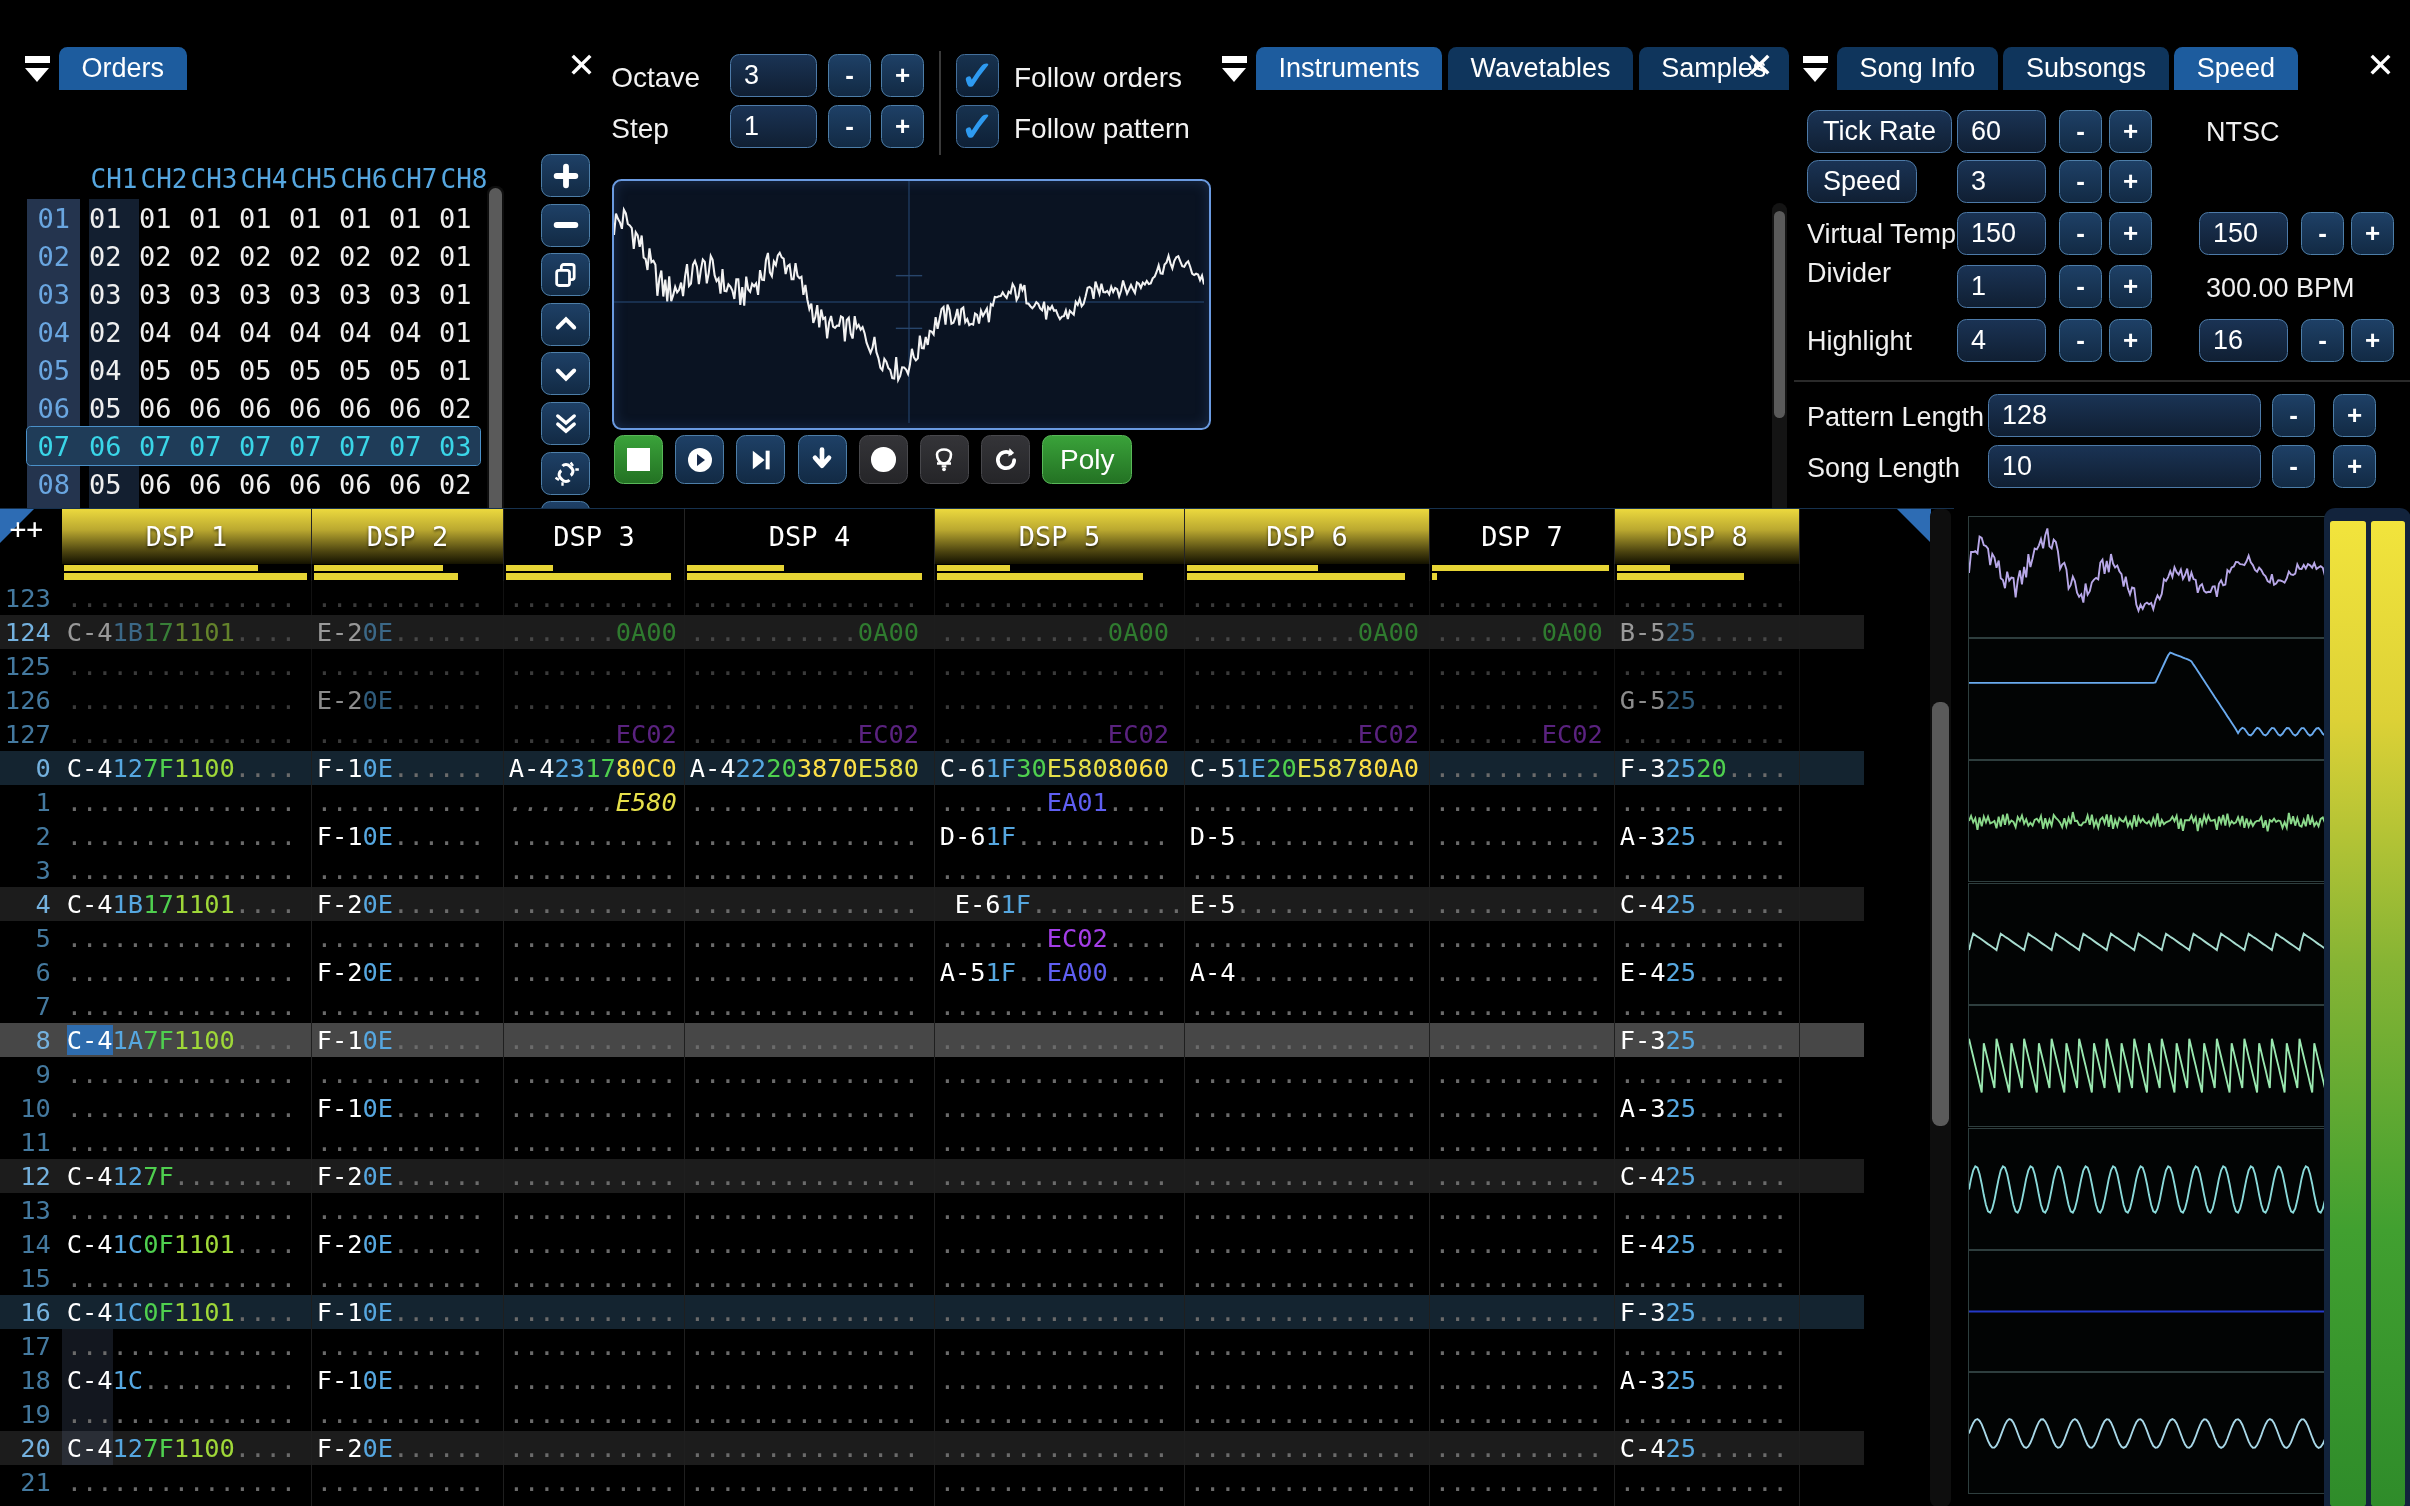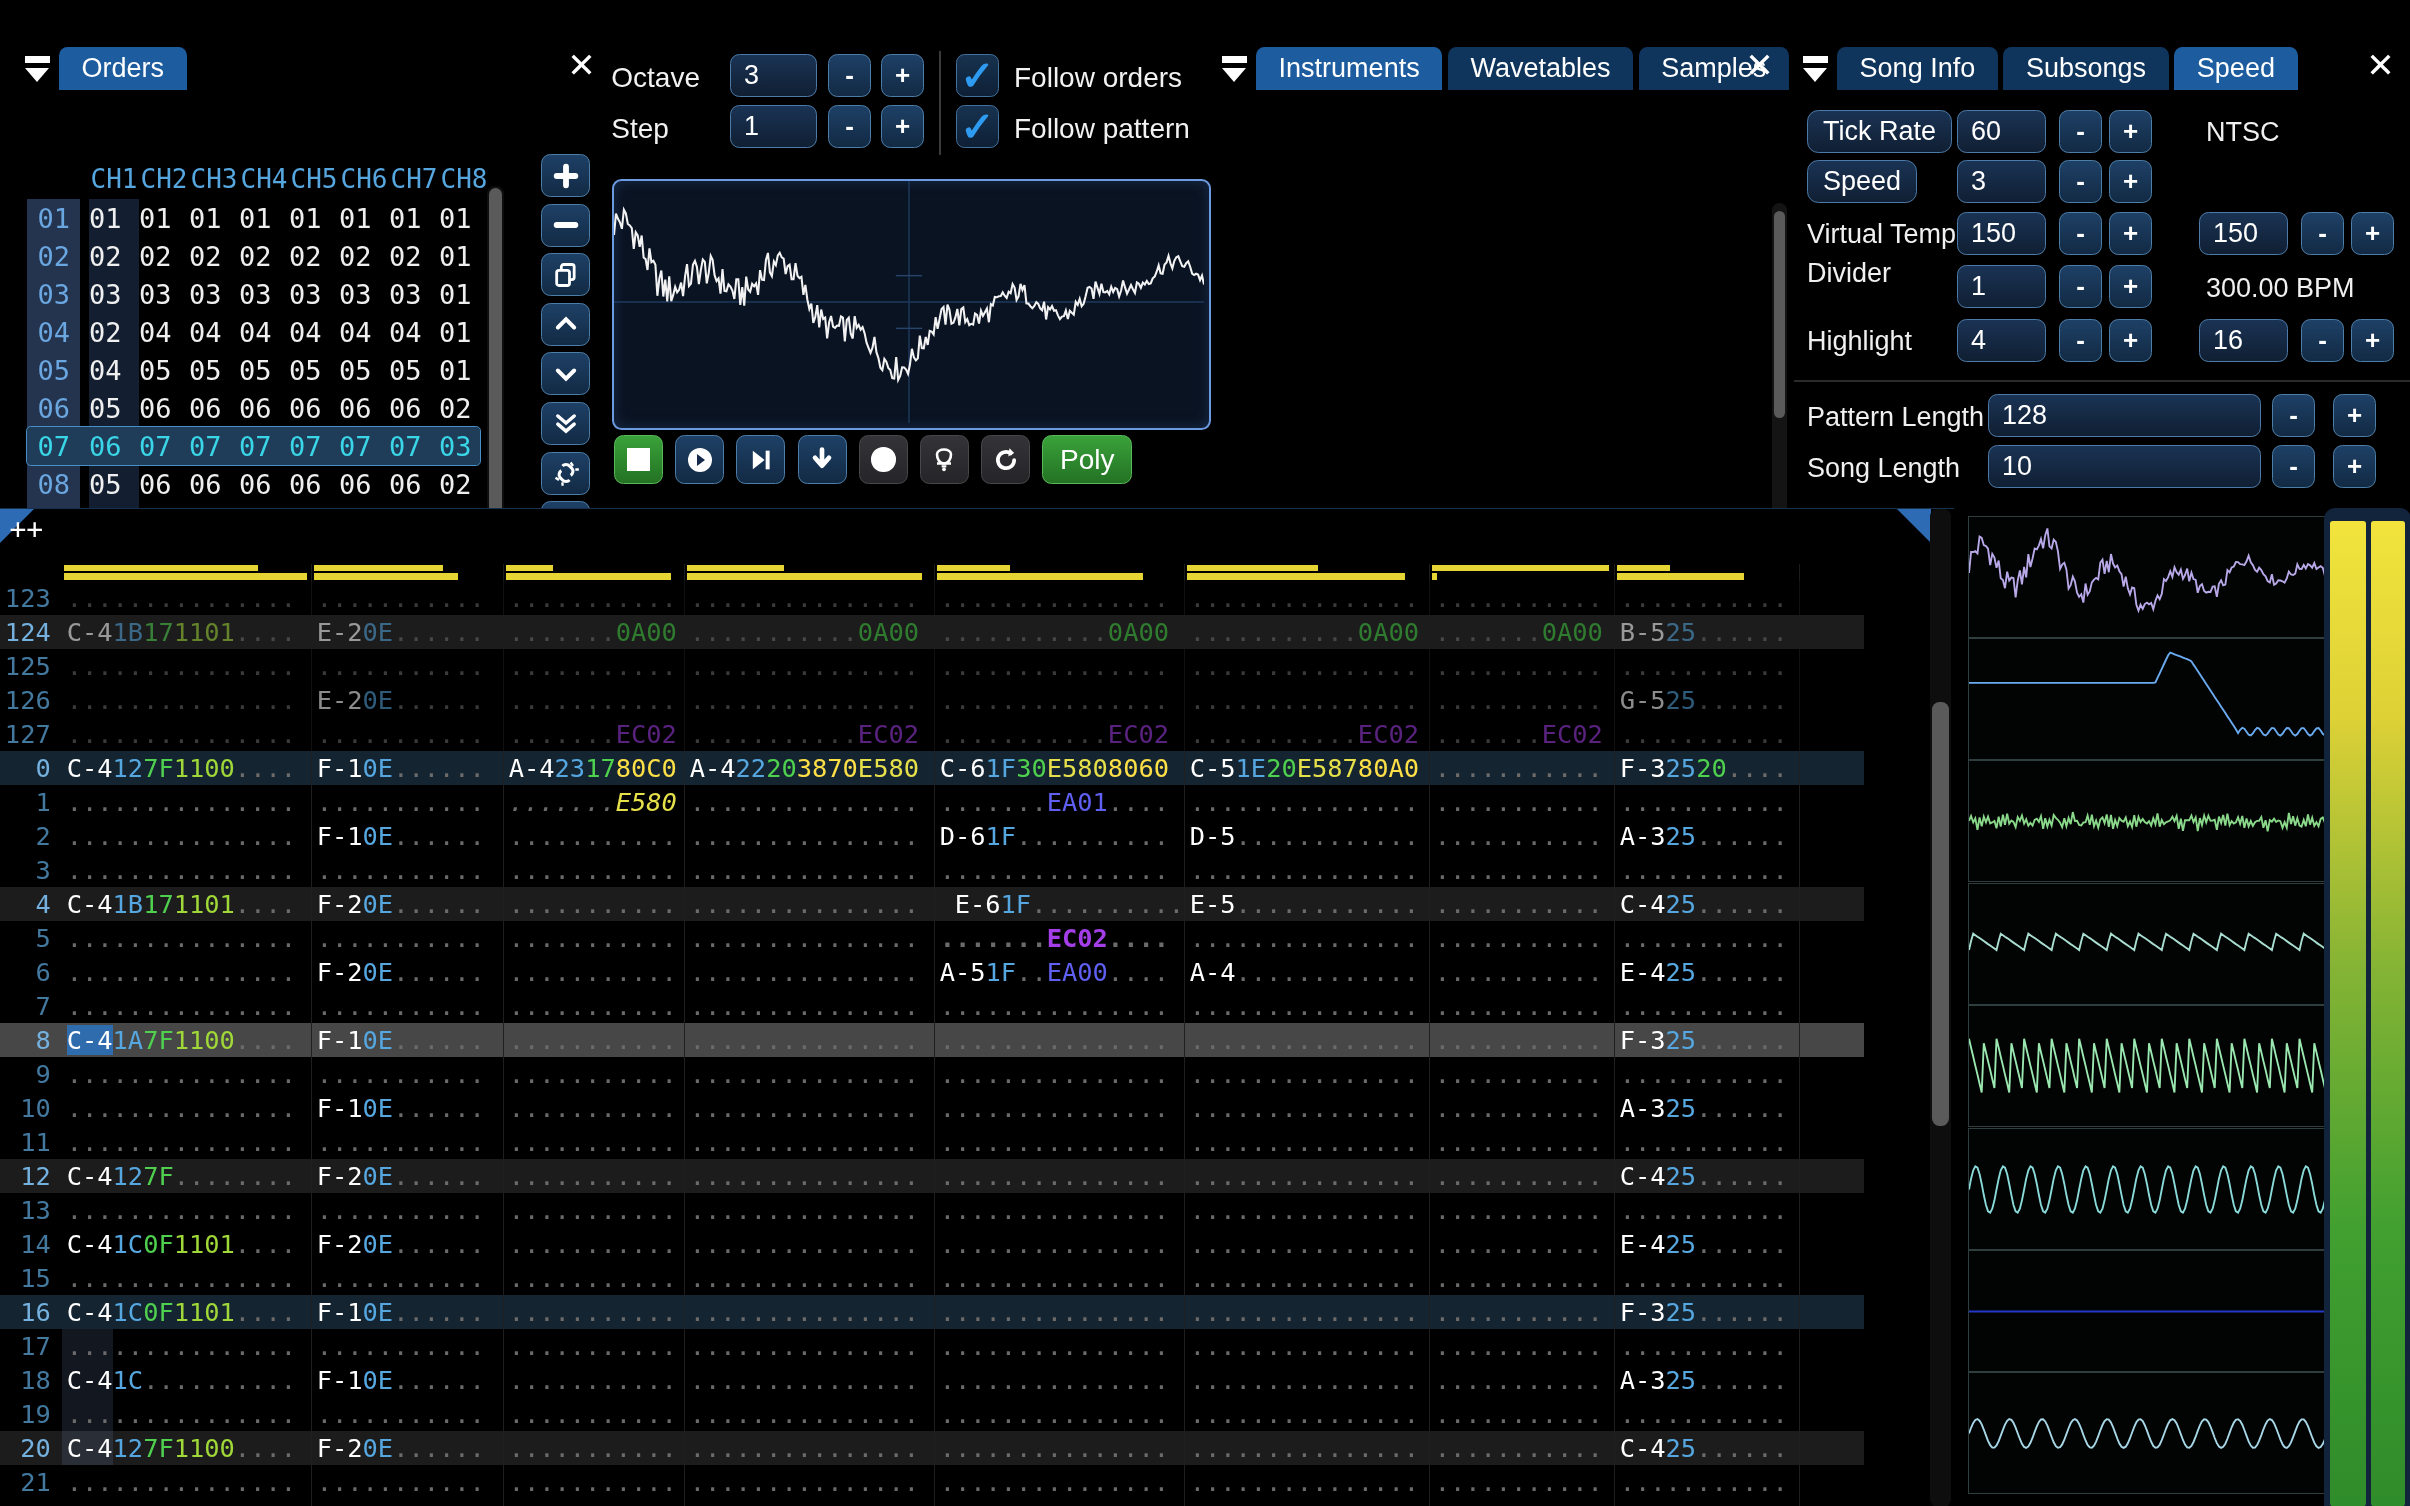--- a/index.html
+++ b/index.html
@@ -412,20 +412,30 @@
     <span class="rowlabel" style="position:absolute;left:13px;top:410px;">Song Length</span>
     <div class="valbox" style="position:absolute;left:194px;top:402px;width:273px;height:43px;">10</div>
     <div class="btn pm" style="position:absolute;left:478px;top:402px;">-</div>
     <div class="btn pm" style="position:absolute;left:539px;top:402px;">+</div>
   </div>
 
   <div id="pattern">
     <div class="corner-tri" id="pat-corner-l"></div>
     <div class="corner-tri" id="pat-corner-r"></div>
     <div id="pat-plus">++</div>
+    <div id="pat-head">
+        <div class="phead hot" style="width: 250px;">DSP 1</div>
+        <div class="phead hot" style="width: 192px;">DSP 2</div>
+        <div class="phead" style="width: 181px;">DSP 3</div>
+        <div class="phead" style="width: 250px;">DSP 4</div>
+        <div class="phead hot" style="width: 250px;">DSP 5</div>
+        <div class="phead hot" style="width: 245px;">DSP 6</div>
+        <div class="phead" style="width: 185px;">DSP 7</div>
+        <div class="phead hot" style="width: 185px;">DSP 8</div>
+      </div>
     <div id="pat-vu">
         <div class="vu" style="width: 250px;">
           <i class="t" style="width: 194px;"></i>
           <i class="b" style="width: 243px;"></i>
         </div>
         <div class="vu" style="width: 192px;">
           <i class="t" style="width: 129px;"></i>
           <i class="b" style="width: 144px;"></i>
         </div>
         <div class="vu" style="width: 181px;">
@@ -563,21 +573,21 @@
           <span class="pcell" style="width: 245px;"><span class="sN">E-5</span><span class="sD">............</span></span>
           <span class="pcell" style="width: 185px;"><span class="sD">...........</span></span>
           <span class="pcell" style="width: 185px;"><span class="sN">C-4</span><span class="sI">25</span><span class="sD">......</span></span>
         </div>
         <div class="prow ">
           <span class="rnum">5</span>
           <span class="pcell" style="width: 250px;"><span class="sD">...............</span></span>
           <span class="pcell" style="width: 192px;"><span class="sD">...........</span></span>
           <span class="pcell" style="width: 181px;"><span class="sD">...........</span></span>
           <span class="pcell" style="width: 250px;"><span class="sD">...............</span></span>
-          <span class="pcell" style="width: 250px; font-weight: bold;"><span class="sD">.......</span><span class="sP">EC02</span><span class="sD">....</span></span>
+          <span class="pcell" style="width: 250px;"><span class="sD">.......</span><span class="sP">EC02</span><span class="sD">....</span></span>
           <span class="pcell" style="width: 245px;"><span class="sD">...............</span></span>
           <span class="pcell" style="width: 185px;"><span class="sD">...........</span></span>
           <span class="pcell" style="width: 185px;"><span class="sD">...........</span></span>
         </div>
         <div class="prow ">
           <span class="rnum">6</span>
           <span class="pcell" style="width: 250px;"><span class="sD">...............</span></span>
           <span class="pcell" style="width: 192px;"><span class="sN">F-2</span><span class="sI">0E</span><span class="sD">......</span></span>
           <span class="pcell" style="width: 181px;"><span class="sD">...........</span></span>
           <span class="pcell" style="width: 250px;"><span class="sD">...............</span></span>

